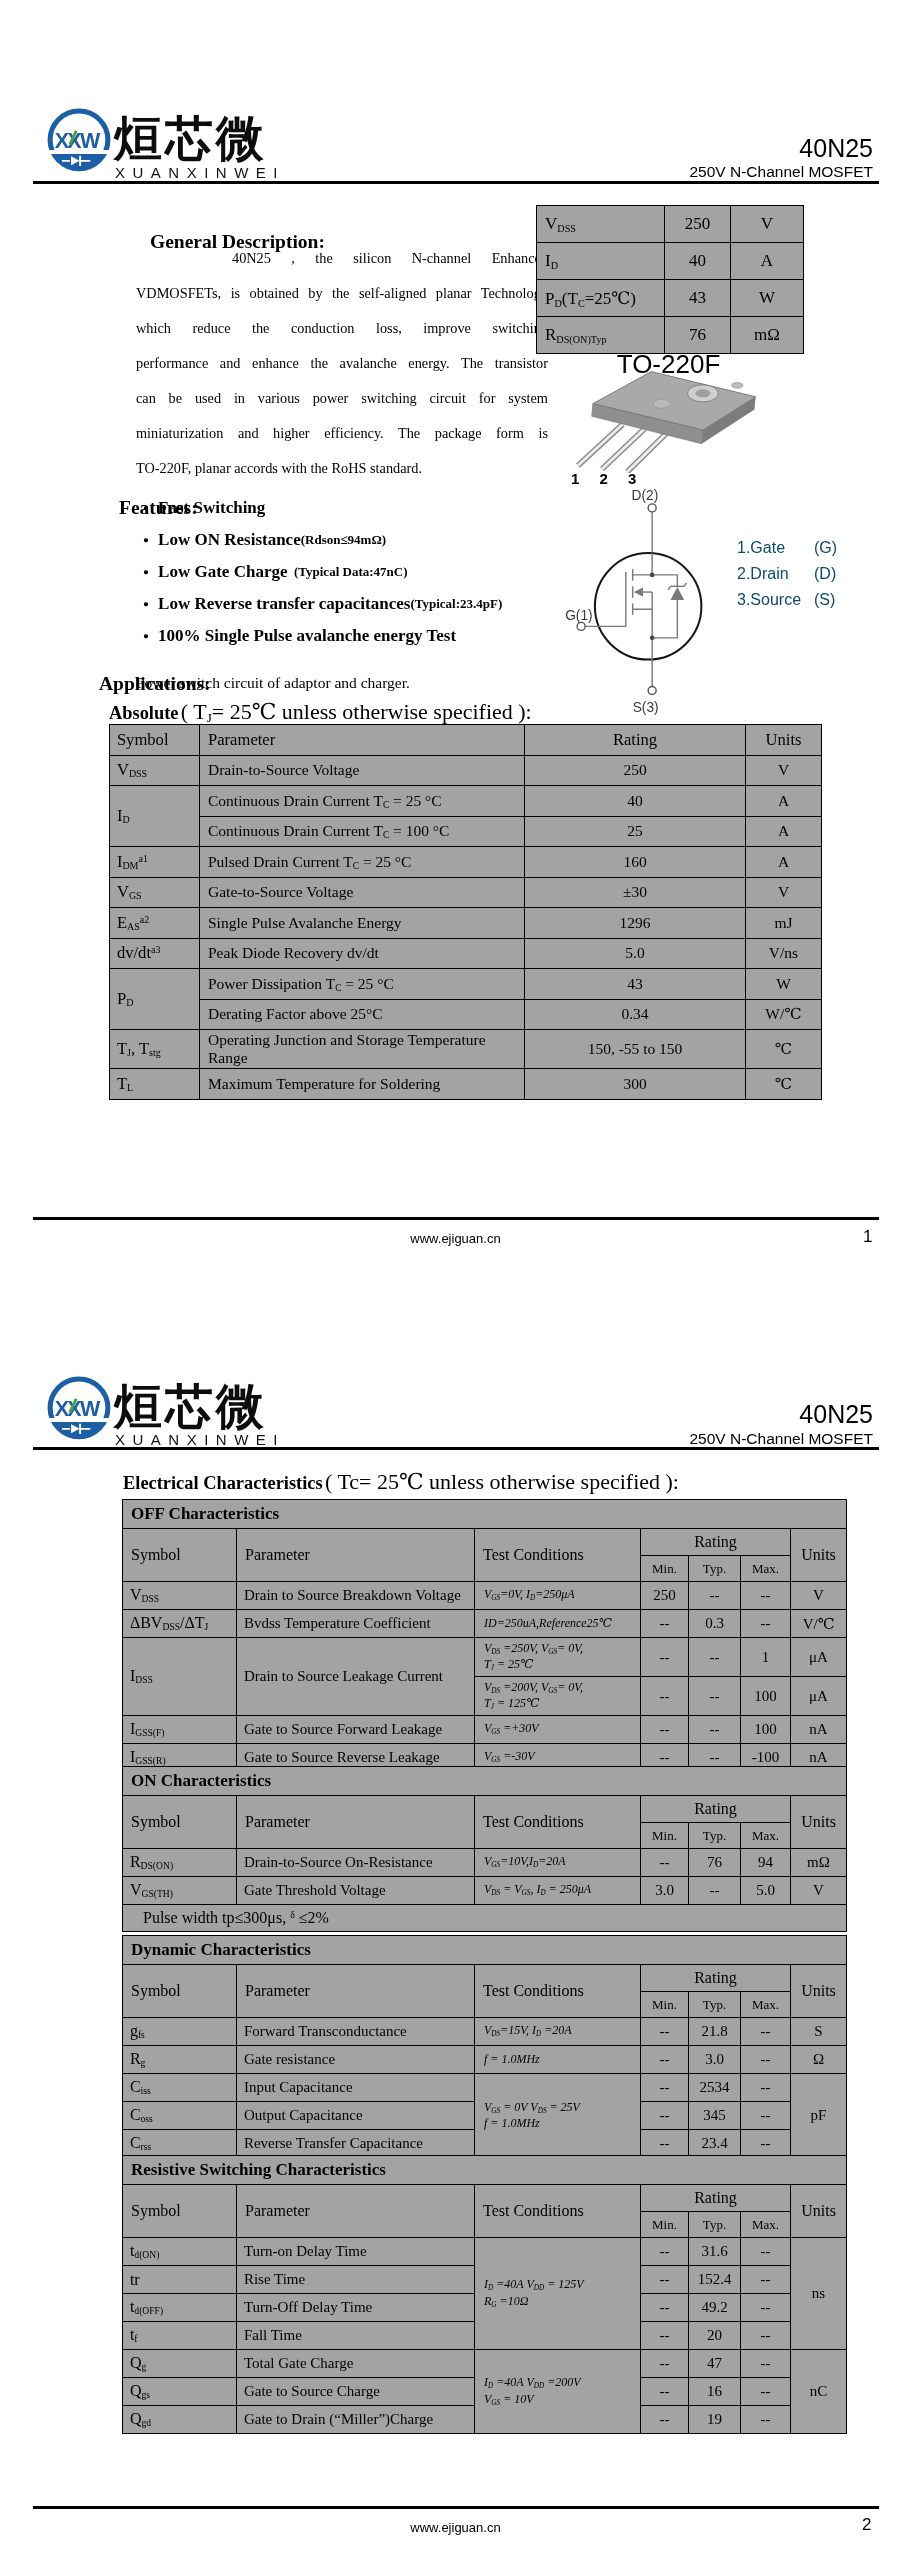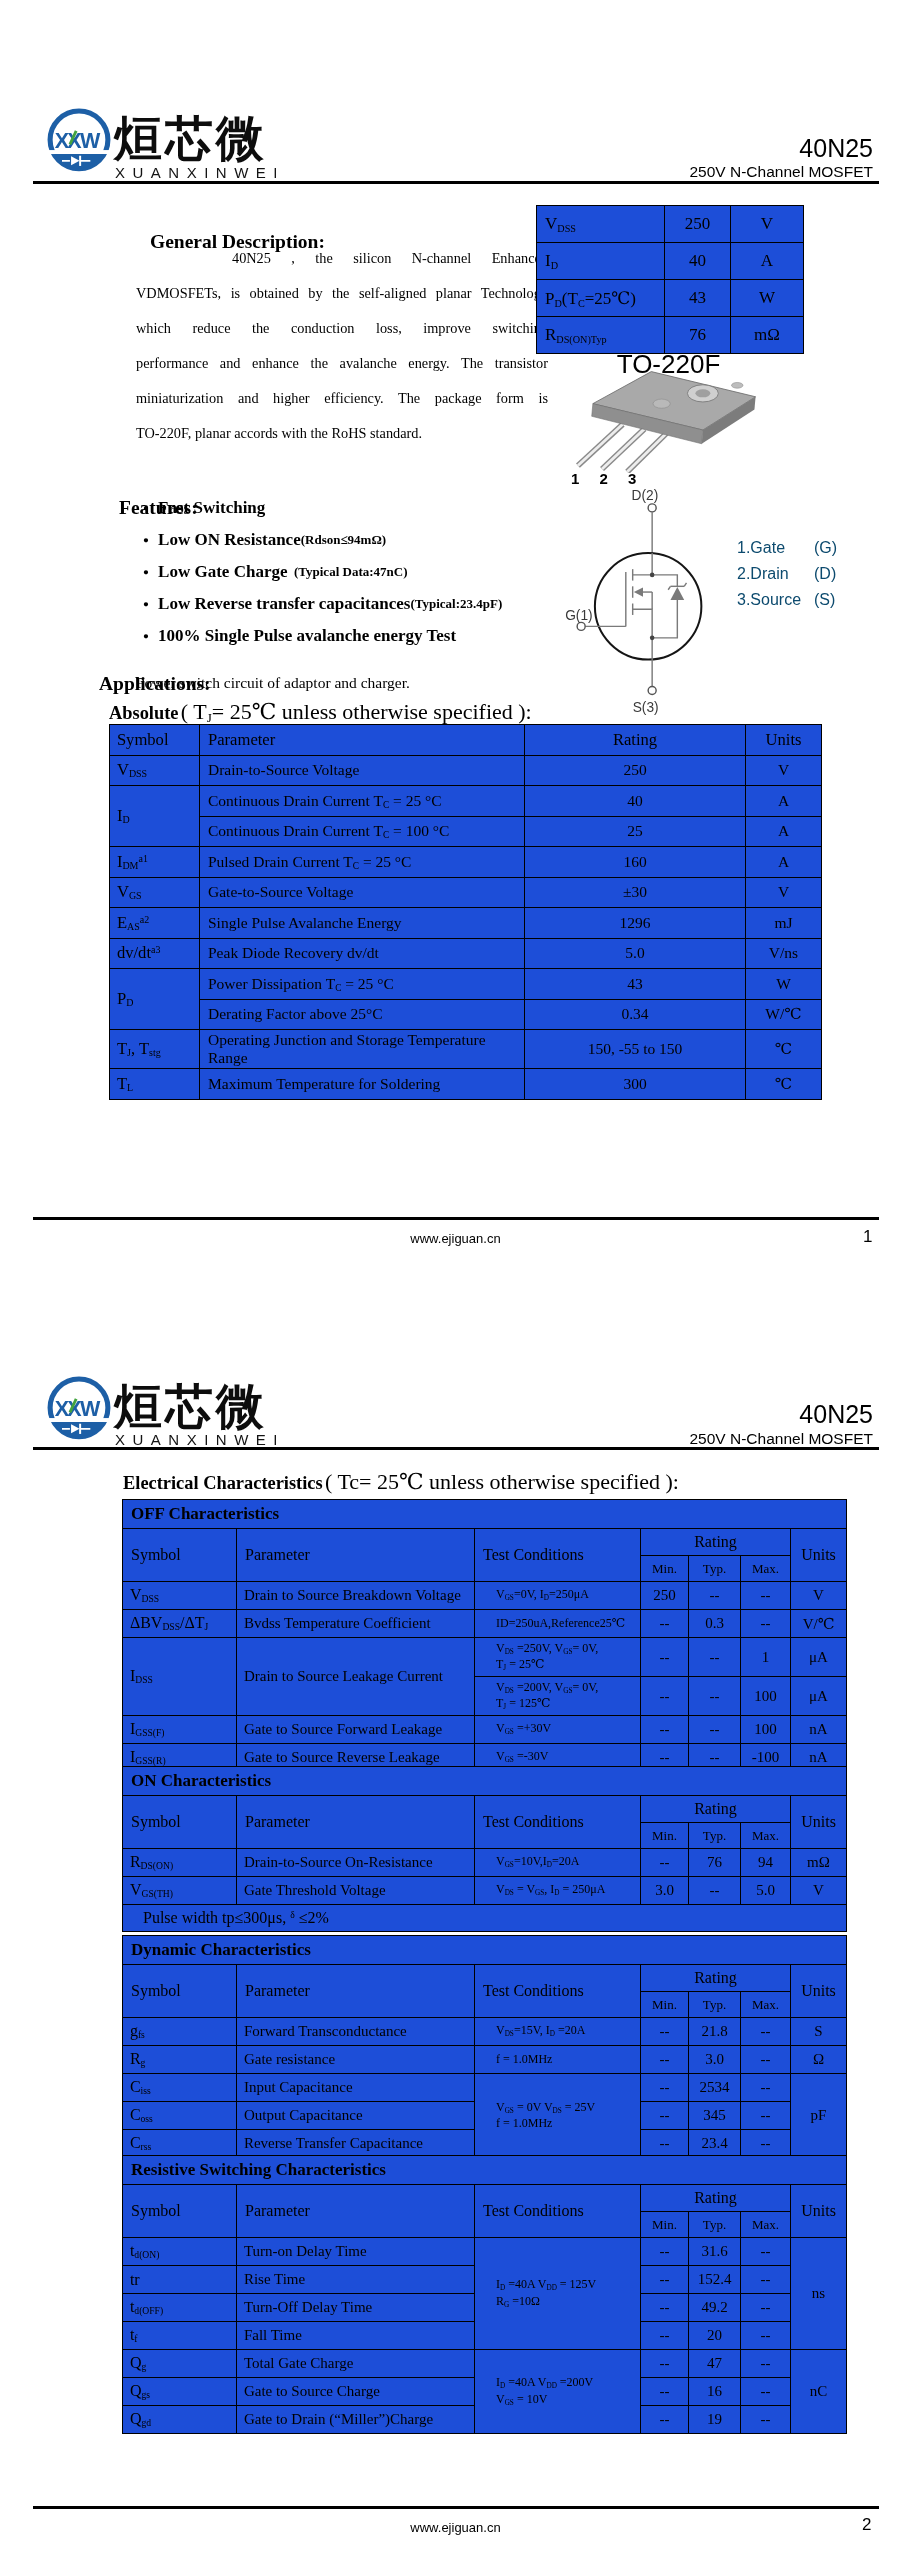--- a/index.html
+++ b/index.html
@@ -27,21 +27,21 @@
   .apps-text{font-size:15.5px;}
   .abs-head-b{font-weight:bold;font-size:18.4px;}
   .abs-head-r{font-size:22px;}
 
   sub{font-size:60%;vertical-align:-0.25em;}
   sup{font-size:60%;vertical-align:0.55em;}
 
   
   table{border-collapse:collapse;table-layout:fixed;}
   td{border:1.1px solid #000;overflow:hidden;vertical-align:middle;}
-  .tbl{border:1.7px solid #000;background:#1d4ed8;}
+  .tbl{border:1.7px solid #000;background:#a3a3a3;}
 
   
   .t-quick td{height:34px;font-size:17px;}
   .t-quick .q-sym{padding-left:8px;}
   .t-quick .q-val,.t-quick .q-unit{text-align:center;}
 
   
   .t-abs td{height:27.5px;font-size:15.5px;}
   .t-abs .a-sym{padding-left:6.9px;font-size:16.6px;}
   .t-abs .a-par{padding-left:8px;}
@@ -51,21 +51,21 @@
 
   
   .t2 td{font-size:15px;}
   .t2 .sect{font-weight:bold;font-size:17px;text-align:left;padding-left:8px;height:26px;}
   .t2 .h-left{font-size:16px;padding-left:8px;text-align:left;}
   .t2 .h-rating{font-size:16px;text-align:center;height:24px;}
   .t2 .h-mtm{font-size:13px;text-align:center;height:23px;}
   .t2 .h-units{font-size:16px;text-align:center;}
   .t2 .c-sym{font-size:16px;padding-left:6.9px;height:25px;}
   .t2 .c-par{font-size:15px;padding-left:6.9px;}
-  .t2 .c-cond{font-size:12px;padding-left:21px;line-height:1.3;white-space:pre-line;}
+  .t2 .c-cond{font-size:12px;padding-left:9px;line-height:1.3;white-space:pre-line;font-style:italic;}
   .t2 .c-val{text-align:center;}
   .t2 .c-unit{text-align:center;}
   .t2 .tall{height:36px;}
   .t2 .note{font-size:16px;padding-left:20px;height:24px;text-align:left;}
 
   
   .pkg-title{font-family:"Liberation Sans","DejaVu Sans",sans-serif;font-size:26px;text-align:center;width:207px;}
   .pin-numbers{font-family:"Liberation Sans","DejaVu Sans",sans-serif;font-weight:bold;font-size:15px;word-spacing:9.2px;letter-spacing:3.4px;}
   .legend-row{font-family:"Liberation Sans","DejaVu Sans",sans-serif;font-size:16px;color:#0c4a6e;height:26px;display:flex;}
   .legend-name{width:77px;}
@@ -96,20 +96,21 @@
   <div class="abs part-no" style="left:586px;top:134px;">40N25</div>
   <div class="abs part-sub" style="left:586px;top:163px;">250V N-Channel MOSFET</div>
   <div class="rule" style="top:181px;"></div>
 
   <div class="abs h-serif" style="left:150px;top:204px;">General Description:</div>
   <div class="abs gd-para" style="left:136px;top:241px;">
     <div class="gd-line first">40N25 , the silicon N-channel Enhanced</div>
     <div class="gd-line">VDMOSFETs, is obtained by the self-aligned planar Technology</div>
     <div class="gd-line">which reduce the conduction loss, improve switching</div>
     <div class="gd-line">performance and enhance the avalanche energy. The transistor</div>
+    <div class="gd-line">can be used in various power switching circuit for system</div>
     <div class="gd-line">miniaturization and higher efficiency. The package form is</div>
     <div class="gd-line last">TO-220F, planar accords with the RoHS standard.</div>
   </div>
 
   <table class="abs tbl t-quick" style="left:536px;top:205px;width:267px;">
     <colgroup>
         <col style="width:128px">
         <col style="width:66px">
         <col style="width:73px">
       </colgroup>

